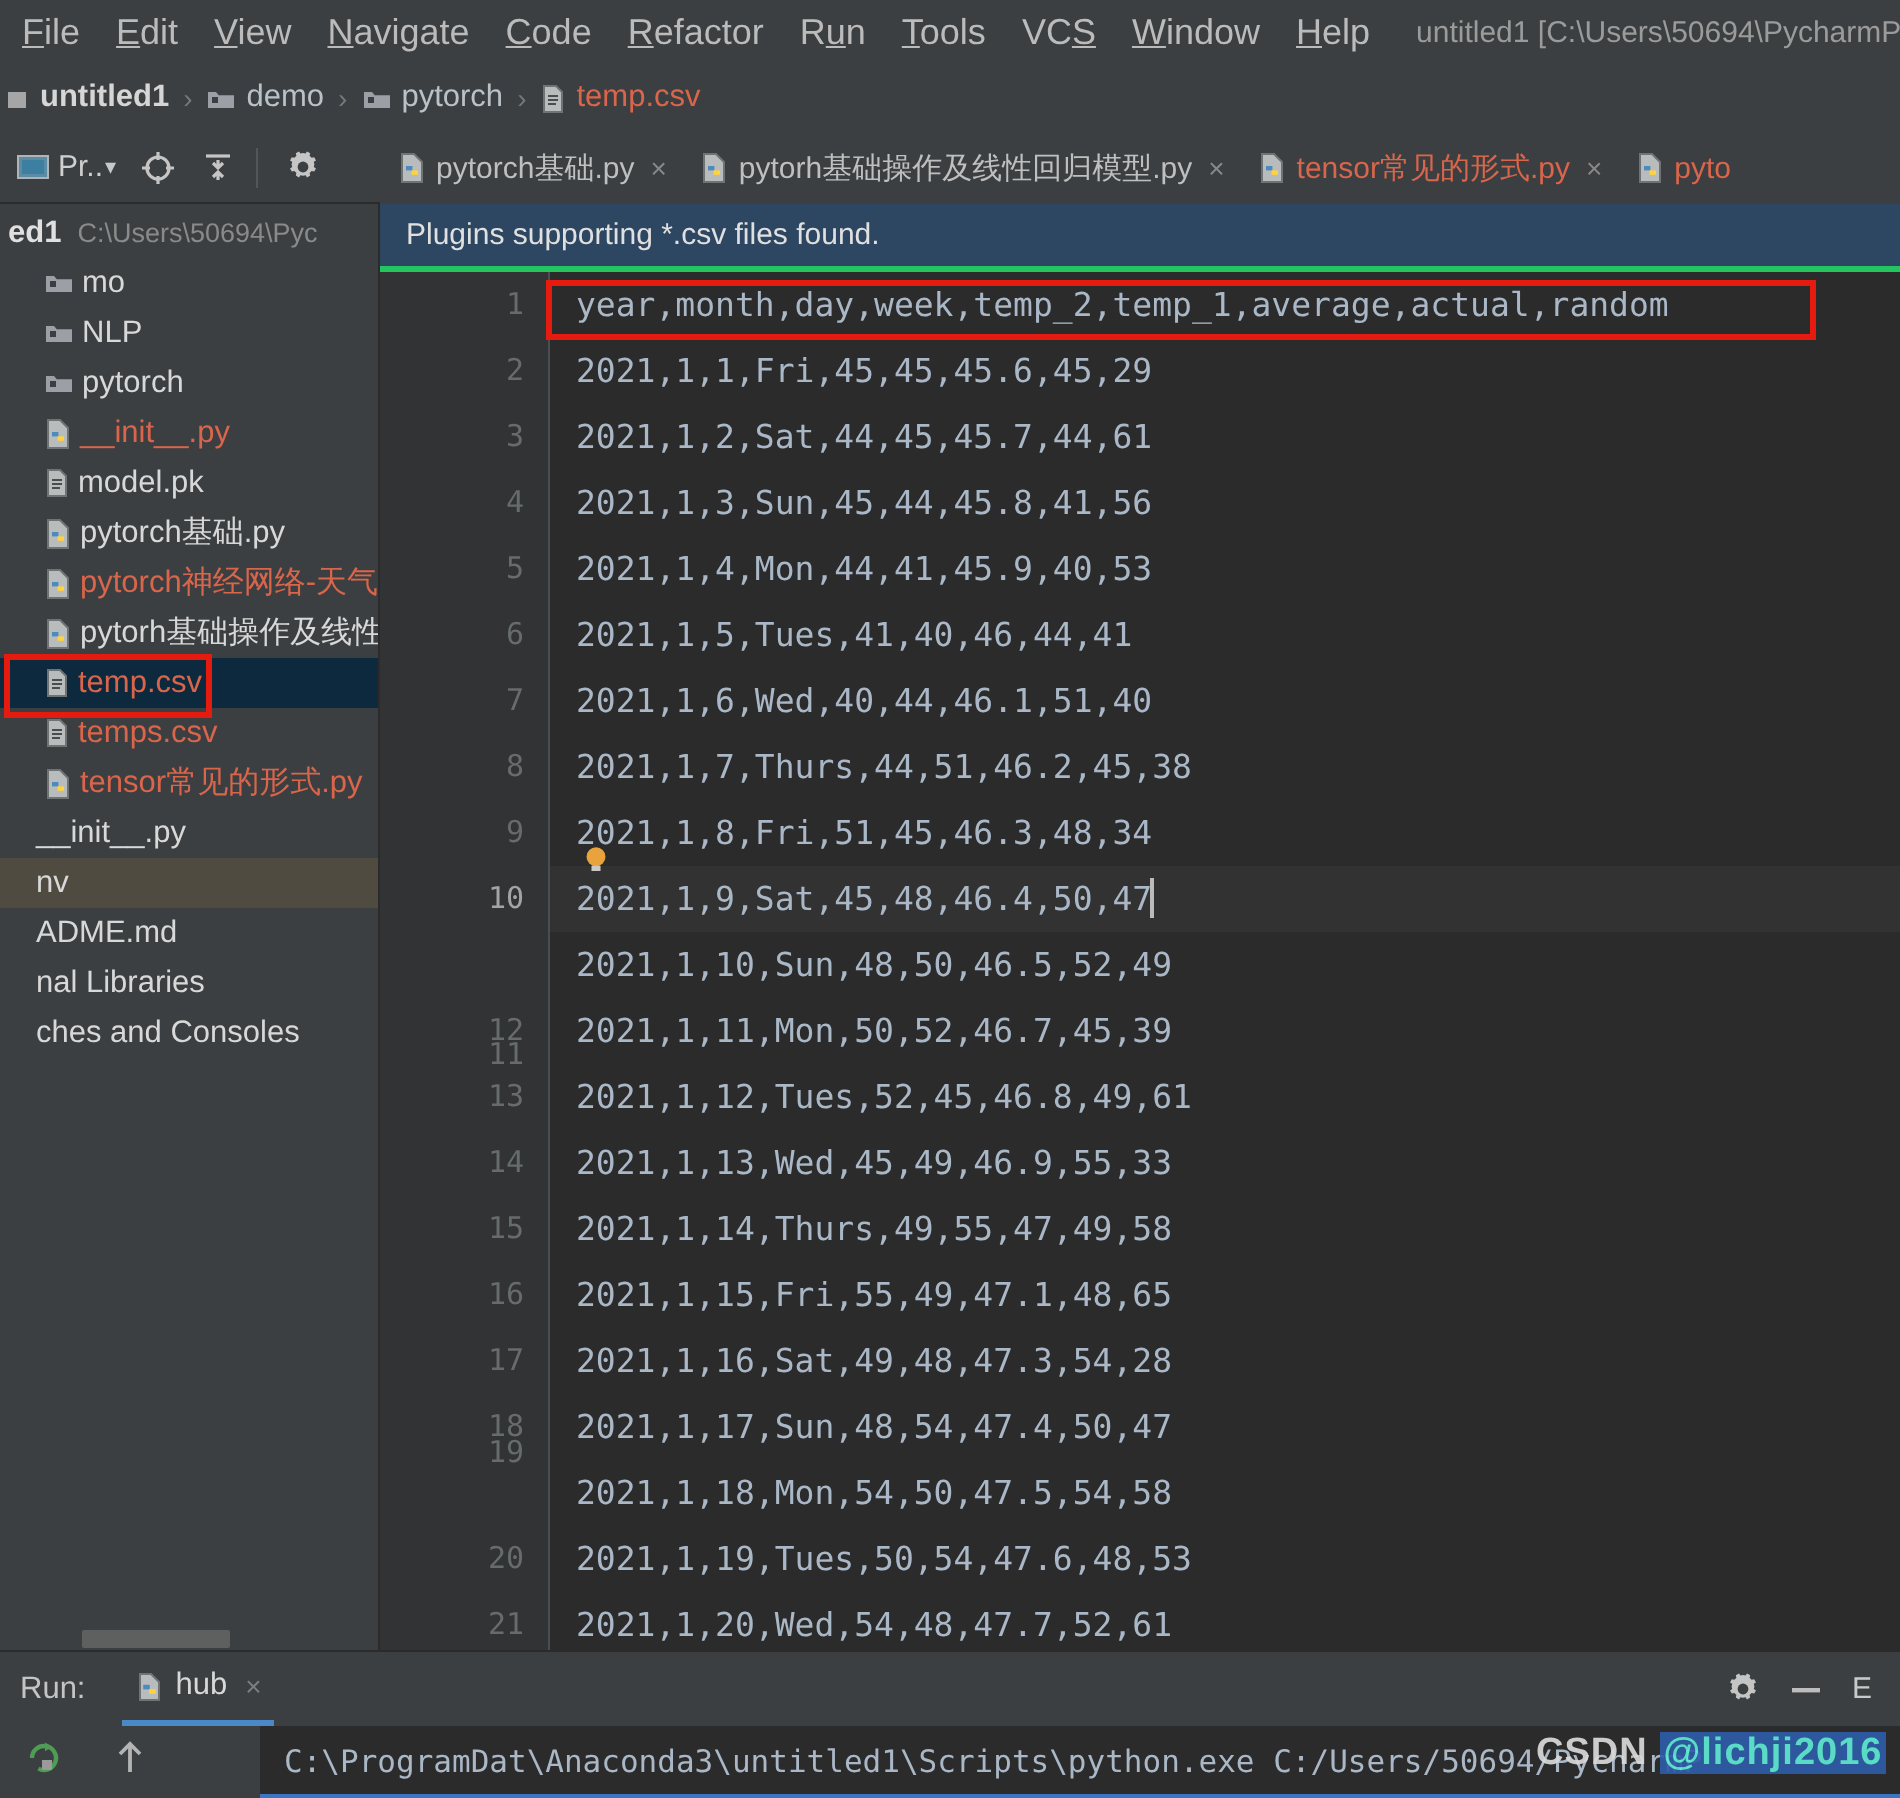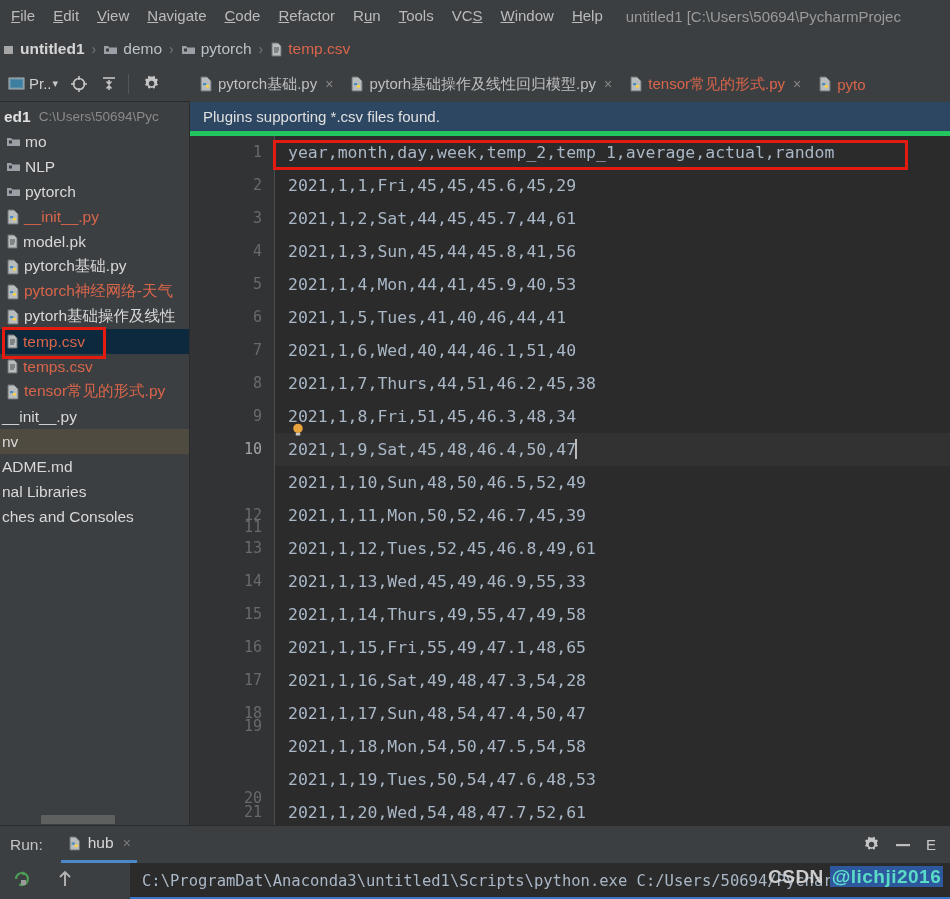--- a/index.html
+++ b/index.html
@@ -11,21 +11,21 @@
   }
   #app { position: relative; width: 950px; height: 899px; }
 
   
   .menubar {
     position: absolute; left: 0; top: 0; width: 950px; height: 32px;
     background: #3c3f41; display: flex; align-items: center;
     padding-left: 2px; white-space: nowrap; overflow: hidden;
   }
   .menu-item {
-    color: #bbbbbb; font-size: 15px; padding: 2px 9px; line-height: 20px;
+    color: #bbbbbb; font-size: 18px; padding: 2px 9px; line-height: 20px;
   }
   .menu-item u { text-decoration: underline; }
   .win-title {
     color: #9b9b9b; font-size: 15px; margin-left: 14px;
     overflow: hidden; text-overflow: clip;
   }
 
   
   .breadcrumb {
     position: absolute; left: 0; top: 32px; width: 950px; height: 34px;
@@ -71,21 +71,21 @@
 
   
   .sidebar {
     position: absolute; left: 0; top: 102px; width: 190px; height: 723px;
     background: #3c3f41; overflow: hidden;
     border-right: 1px solid #2b2b2b;
   }
   .tree { position: relative; padding-top: 2px; }
   .tree-row {
     height: 25px; display: flex; align-items: center;
-    font-size: 15.5px; white-space: nowrap; padding-left: 0;
+    font-size: 15.5px; white-space: nowrap; padding-left: 16px;
   }
   .tree-row .t-label { margin-left: 4px; }
   .c-white { color: #d8d8d8; }
   .c-red   { color: #d9654b; }
   .c-bold  { font-weight: bold; color: #e0e0e0; }
   .tree-row.selected { background: #0d293e; }
   .tree-row.inactive-sel { background: #4f4b41; }
   .tree-path { color: #8a8a8a; font-size: 13.5px; margin-left: 8px; text-align: right; }
 
   .sel-box {
@@ -96,21 +96,21 @@
     background: #3c3f41;
   }
   .hscroll-thumb {
     position: absolute; left: 41px; top: 2px; width: 74px; height: 9px;
     background: #5e6060; border-radius: 1px;
   }
 
   
   .notif {
     position: absolute; left: 190px; top: 102px; width: 760px; height: 34px;
-    background: #2d4661; border-bottom: 5px solid #22c55e;
+    background: #2d4661; border-bottom: 3px solid #22c55e;
     display: flex; align-items: center; padding-left: 13px;
     color: #e0e0e0; font-size: 15px;
   }
 
   
   .editor {
     position: absolute; left: 190px; top: 136px; width: 760px; height: 689px;
     background: #2b2b2b; overflow: hidden;
   }
   .gutter {
@@ -460,21 +460,21 @@
         <div class="ln current" style="top: 297px; position: absolute;">10</div>
         <div class="ln" style="top: 330px; position: absolute; margin-top: 45px;">11</div>
         <div class="ln" style="top: 363px; position: absolute;">12</div>
         <div class="ln" style="top: 396px; position: absolute;">13</div>
         <div class="ln" style="top: 429px; position: absolute;">14</div>
         <div class="ln" style="top: 462px; position: absolute;">15</div>
         <div class="ln" style="top: 495px; position: absolute;">16</div>
         <div class="ln" style="top: 528px; position: absolute;">17</div>
         <div class="ln" style="top: 561px; position: absolute;">18</div>
         <div class="ln" style="top: 574px; position: absolute;">19</div>
-        <div class="ln" style="top: 646px; position: absolute;">20</div>
+        <div class="ln" style="top: 627px; position: absolute;">20</div>
         <div class="ln" style="top: 660px; position: absolute;">21</div>
       </div>
     <div class="code-area" id="code-area">
         <div class="line">year,month,day,week,temp_2,temp_1,average,actual,random</div>
         <div class="line">2021,1,1,Fri,45,45,45.6,45,29</div>
         <div class="line">2021,1,2,Sat,44,45,45.7,44,61</div>
         <div class="line">2021,1,3,Sun,45,44,45.8,41,56</div>
         <div class="line">2021,1,4,Mon,44,41,45.9,40,53</div>
         <div class="line">2021,1,5,Tues,41,40,46,44,41</div>
         <div class="line">2021,1,6,Wed,40,44,46.1,51,40</div>

